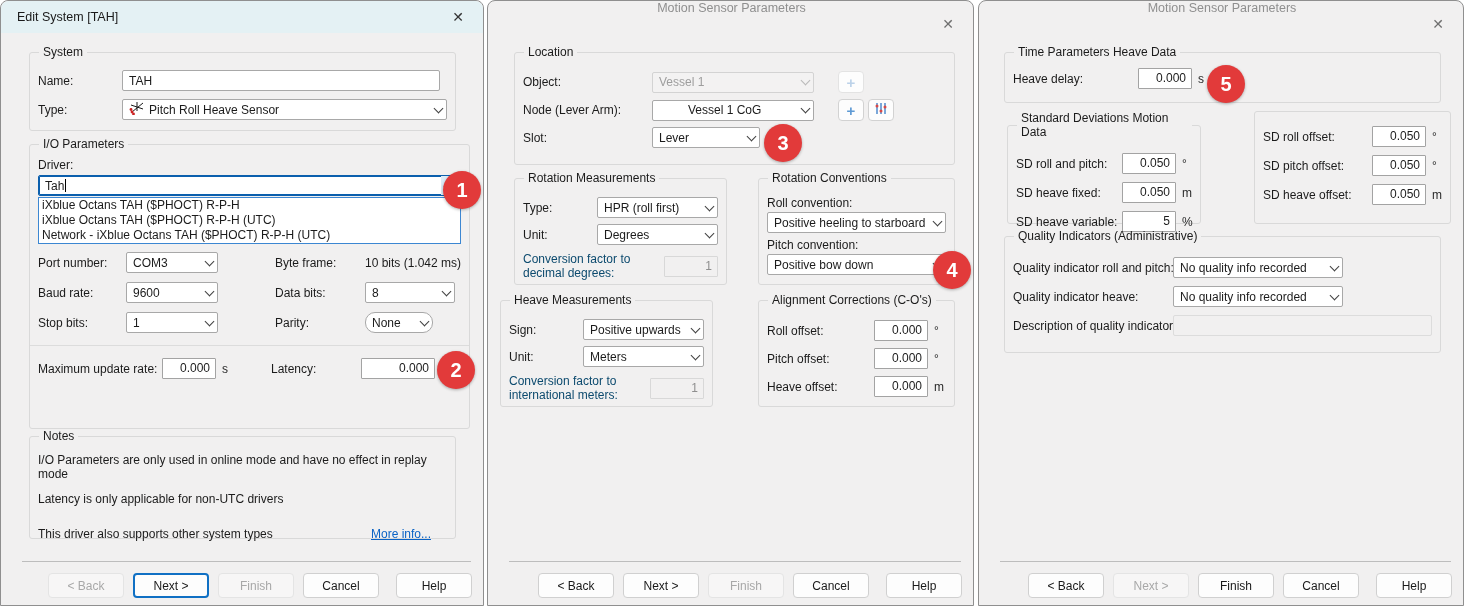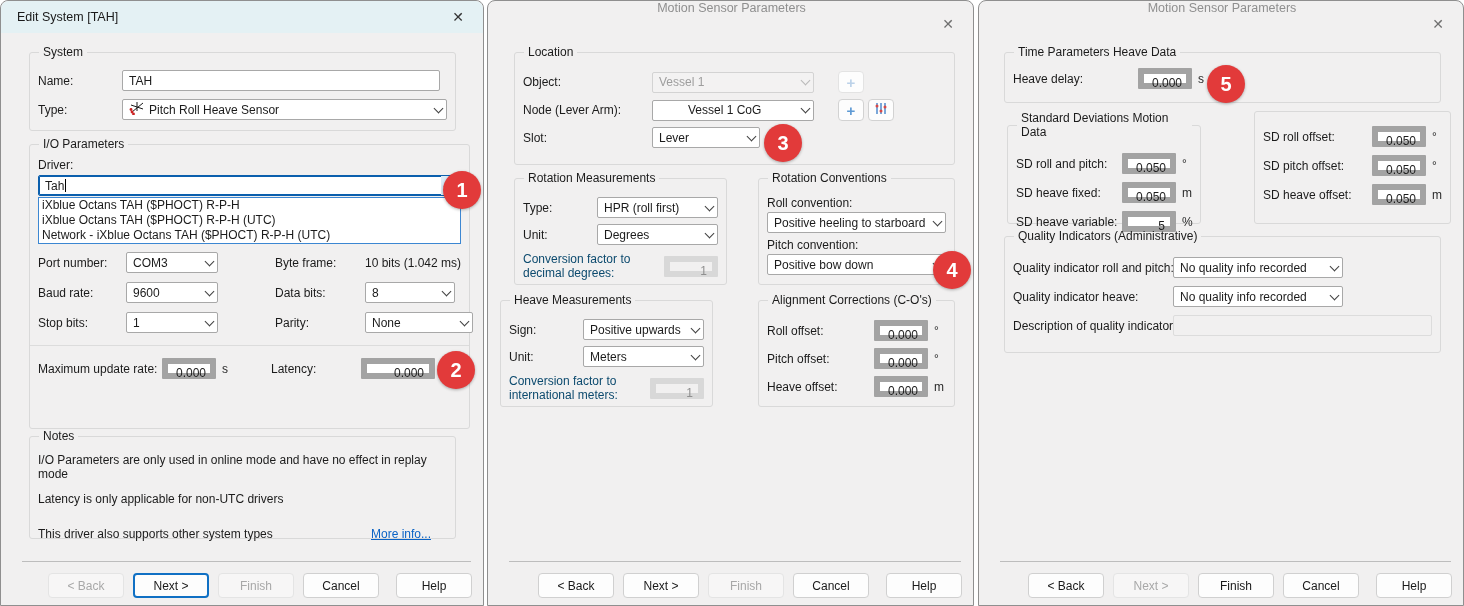--- a/index.html
+++ b/index.html
@@ -21,21 +21,21 @@
 
   
   .lbl { color:#1b1b1b; white-space:nowrap; }
   .lbl.dis { color:#0c4a6e; }
   .row { display:flex; align-items:center; }
   .combo { display:flex; align-items:center; height:21px; background:#fff; border:1px solid #a8a8a8; border-radius:2px; padding:0 4px 0 6px; overflow:hidden; white-space:nowrap; }
   .combo .chev { margin-left:auto; }
   .combo.disabled { background:#f3f2f2; color:#9e9e9e; border-color:#d3d3d3; }
   .combo.disabled .chev { border-color:#b9b9b9; }
   .chev { width:7px; height:7px; border-right:1.4px solid #404040; border-bottom:1.4px solid #404040; transform:rotate(45deg); margin-top:-3px; flex:none; }
-  .num { height:21px; background:#fff; border:6px solid #a3a3a3; border-radius:1px; text-align:right; padding:2px 5px 0 8px; width:54px; flex:none; }
+  .num { height:21px; background:#fff; border:1px solid #a3a3a3; border-radius:1px; text-align:right; padding:2px 5px 0 8px; width:54px; flex:none; }
   .num.dis { background:#f1f0f0; border-color:#d8d8d8; color:#8f8f8f; }
   .unit { margin-left:6px; color:#2a2a2a; flex:none; }
   .caret { display:inline-block; width:1px; height:13px; background:#000; margin-left:1px; vertical-align:middle; }
 
   
   .combo.focus { border:1px solid #0b5fad; box-shadow:inset 0 0 0 1px #0b5fad; }
   .chev-zone { margin-left:auto; height:100%; display:flex; align-items:center; padding:0 4px; background:#dcebf7; }
   .chev-zone .chev { margin:0 0 -2px 0; border-color:#2b5f8f; }
   .drop-list { border:1px solid #3c87d2; background:#fff; margin-top:1px; position:relative; z-index:20; }
   .drop-item { height:15px; line-height:15px; padding:0 3px; white-space:nowrap; overflow:hidden; }
@@ -184,21 +184,21 @@
           <span class="chev"></span>
         </div>
 
         <span class="lbl">Stop bits:</span>
         <div class="combo" style="width:92px;">
           <span>1</span>
           <span class="chev"></span>
         </div>
         <span></span>
         <span class="lbl">Parity:</span>
-        <div class="combo" style="width:108px;">
+        <div class="combo" style="width:68px;border-radius:10px;">
           <span>None</span>
           <span class="chev"></span>
         </div>
       </div>
 
       <div class="io-div"></div>
 
       <div class="rate-row">
         <span class="lbl" style="width:124px;">Maximum update rate:</span>
         <div class="num">0.000</div>

